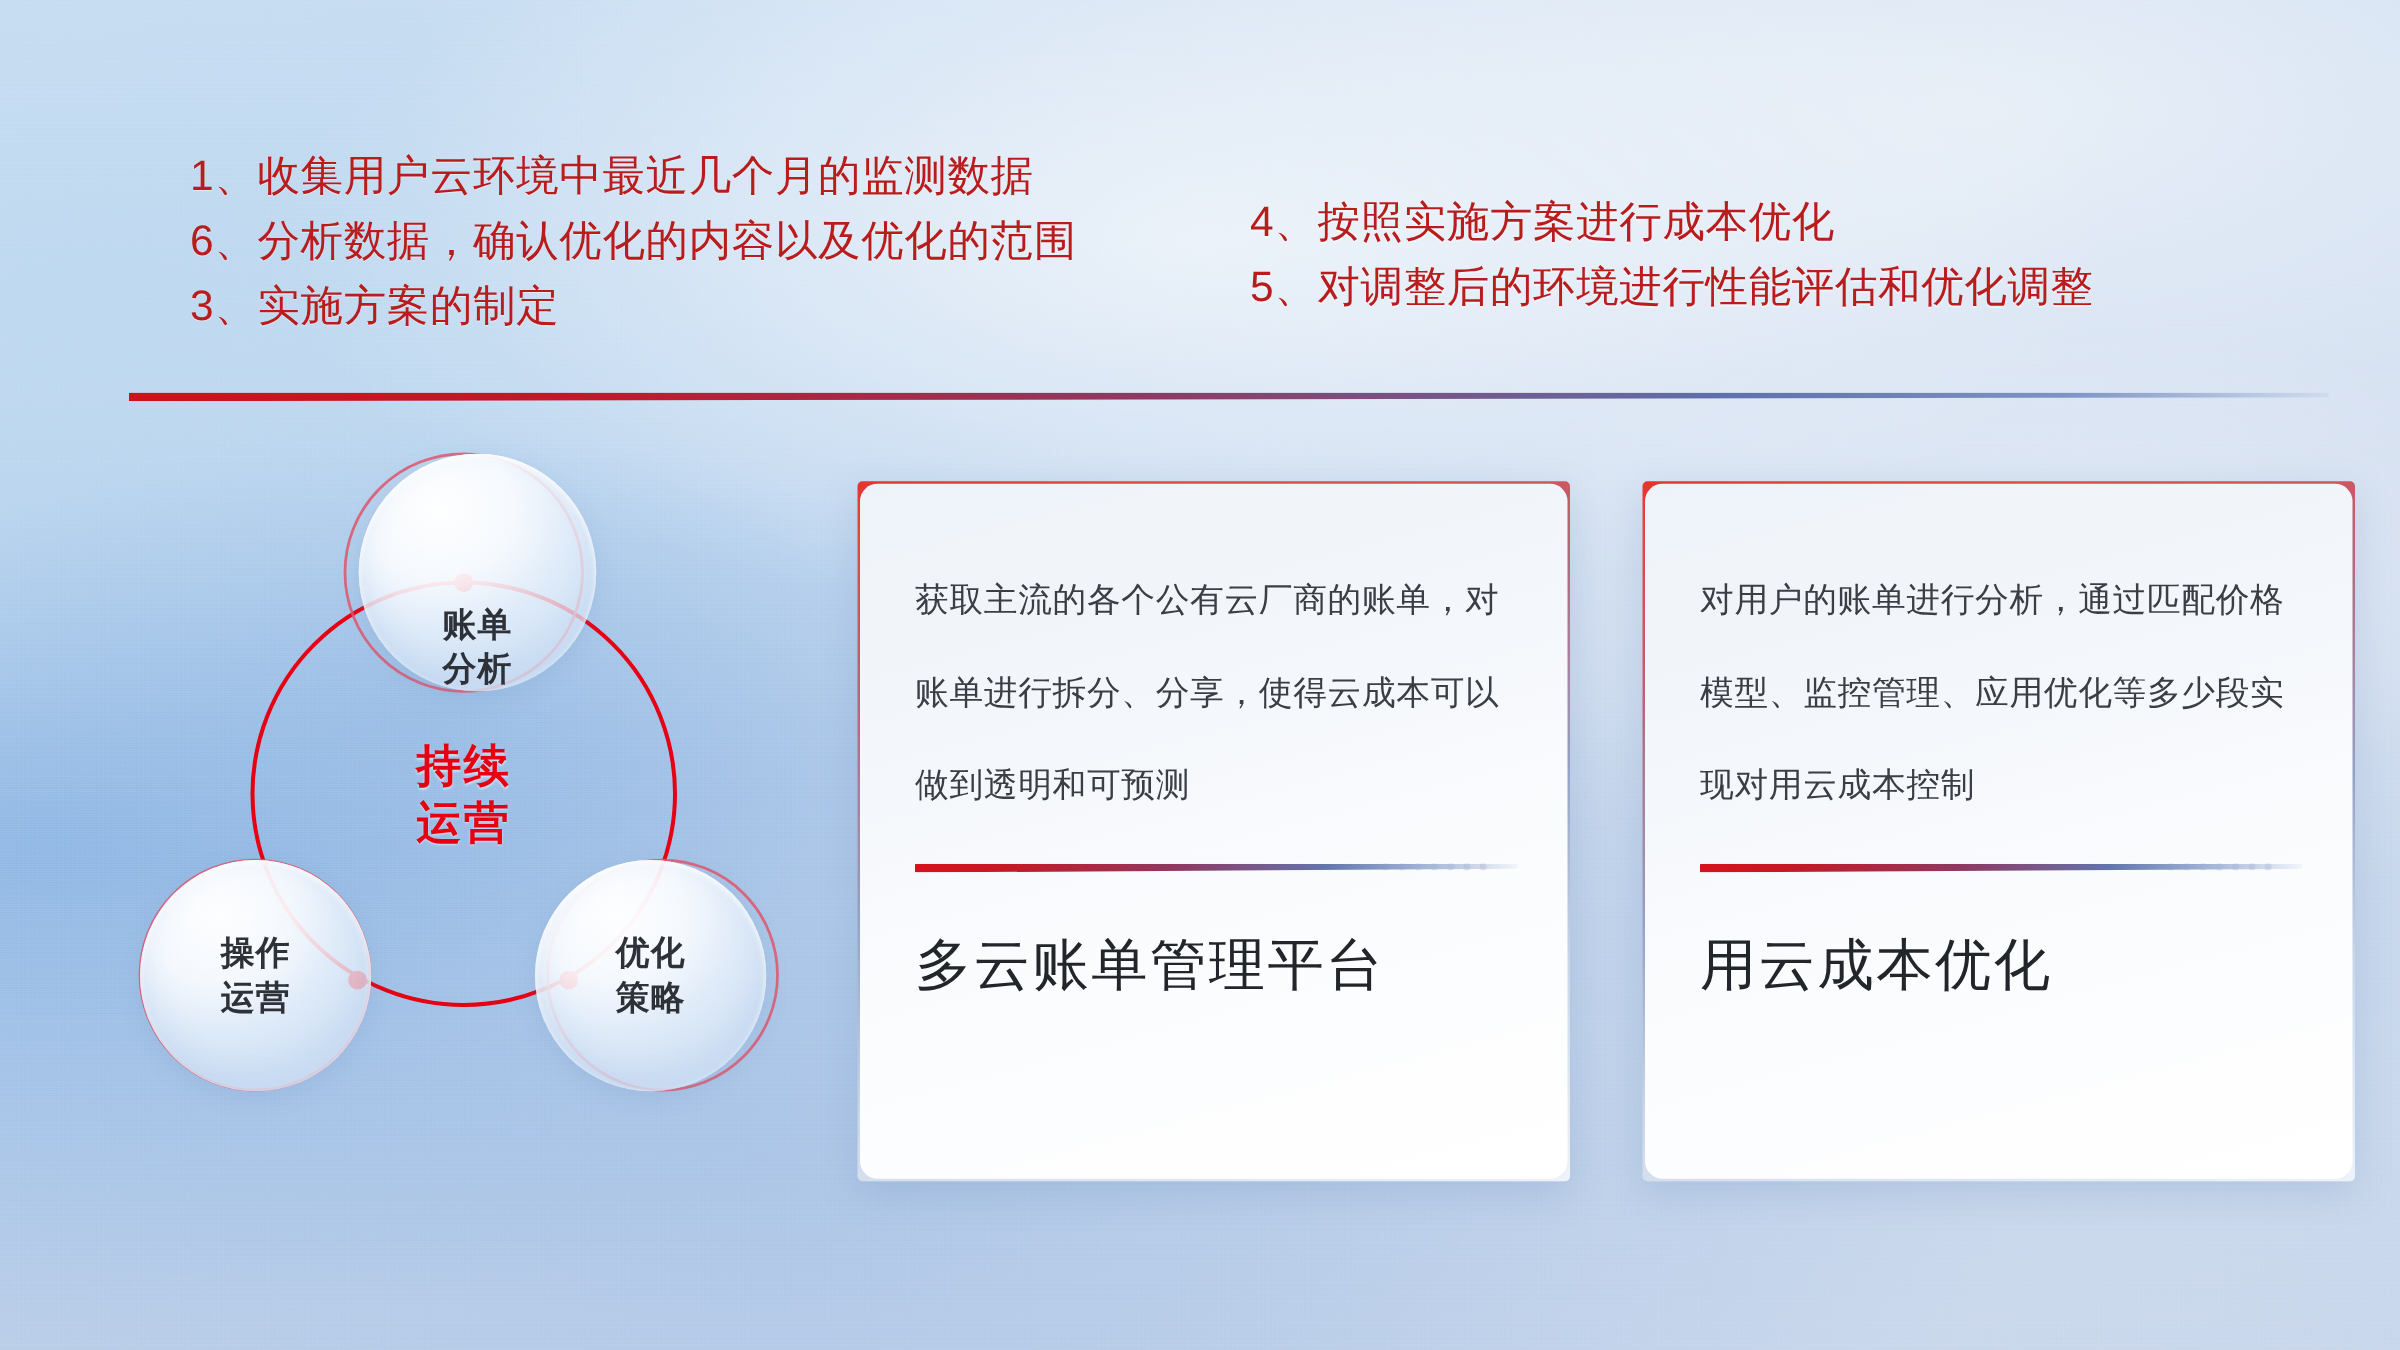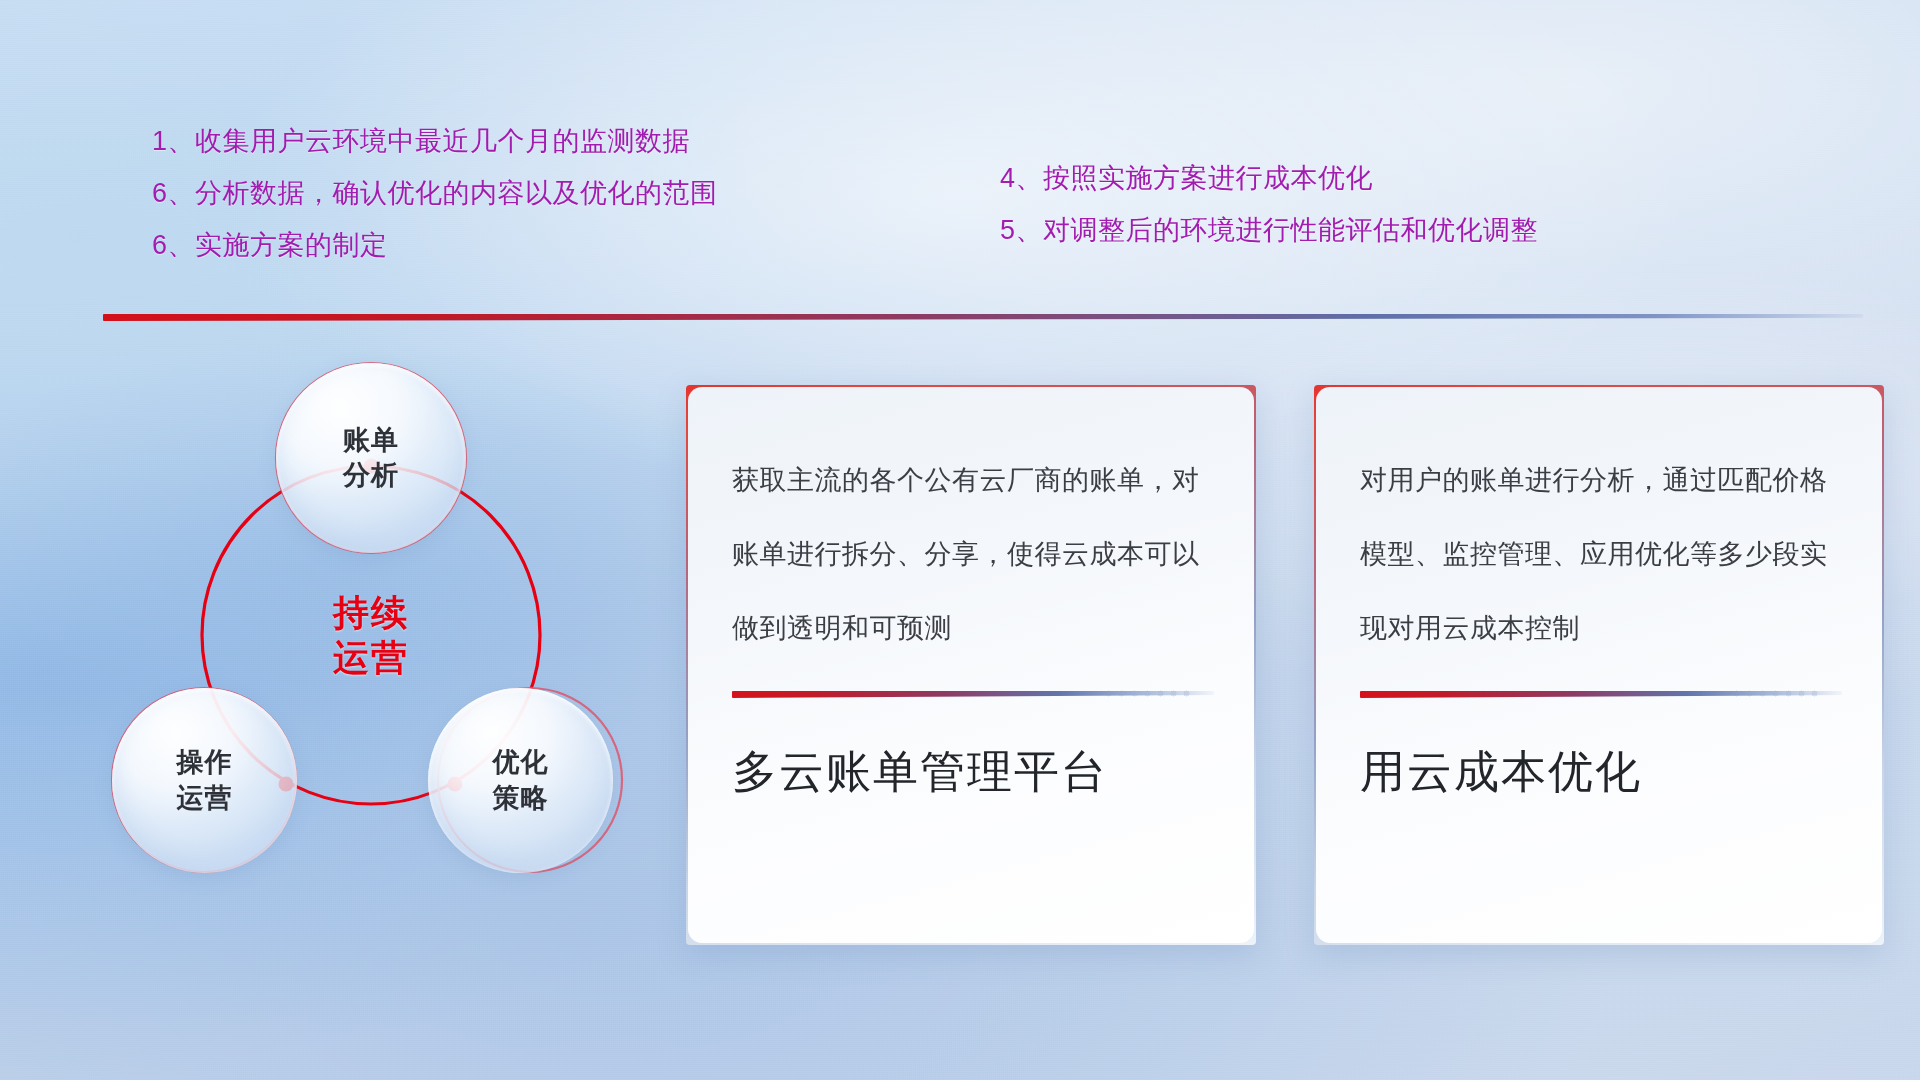--- a/index.html
+++ b/index.html
@@ -37,23 +37,23 @@
   .bg-vig {
     background:radial-gradient(120% 110% at 50% 45%, rgba(255,255,255,0) 55%, rgba(150,180,215,.22) 100%);
   }
 
   
   #steps { position:absolute; left:0; top:0; width:1920px; z-index:3; }
   .col { position:absolute; }
   #col-left  { left:152px; top:115px; }
   #col-right { left:1000px; top:152px; }
   .step-line {
-    font-size:27px;
+    font-size:34px;
     line-height:52px;
-    color:#a21caf;
+    color:#b91c1c;
     white-space:nowrap;
     letter-spacing:.5px;
     text-shadow:0 1px 0 rgba(255,255,255,.45);
   }
 
   
   #divider {
     position:absolute; left:103px; top:314px; width:1760px; height:7px; z-index:3;
     background:linear-gradient(90deg,#d3101a 0%,#c21826 18%,#8d3a63 46%,#5f6fa8 72%,#7e93c4 88%,rgba(140,160,200,.12) 100%);
     clip-path:polygon(0 0, 100% 0, 100% 55%, 0 100%);
@@ -67,21 +67,21 @@
     position:absolute; border-radius:50%;
     background:
       radial-gradient(75% 70% at 34% 24%, rgba(255,255,255,.99) 0%, rgba(250,252,255,.93) 42%, rgba(235,243,252,.82) 72%, rgba(223,235,249,.72) 100%);
     box-shadow:inset 0 2px 5px rgba(255,255,255,.95),
                inset 0 -10px 22px rgba(175,200,232,.32),
                0 5px 18px rgba(110,145,190,.20);
     display:flex; align-items:center; justify-content:center;
     text-align:center;
   }
   .bubble-txt { font-size:27px; font-weight:700; color:#2e3238; line-height:1.30; letter-spacing:1px; }
-  #bub-top  { left:176px; top:13px;  width:190px; height:190px; }
+  #bub-top  { left:187px; top:13px;  width:190px; height:190px;align-items:flex-end; }
   #bub-bl   { left:12px;  top:338px; width:185px; height:185px; }
   #bub-br   { left:328px; top:338px; width:185px; height:185px; }
   #venn-center {
     position:absolute; left:178px; top:220px; width:186px; height:130px;
     display:flex; align-items:center; justify-content:center; text-align:center;
   }
   #venn-center .c-txt {
     font-size:36px; font-weight:700; color:#e60012; line-height:1.26; letter-spacing:2px;
     text-shadow:0 1px 2px rgba(255,255,255,.55);
   }
@@ -136,21 +136,21 @@
   <div class="bg-layer bg-base"></div>
   <div class="bg-layer bg-sheen"></div>
   <div class="bg-layer bg-noise"></div>
   <div class="bg-layer bg-vig"></div>
 </div>
 
 <div id="steps">
   <div class="col" id="col-left">
     <div class="step-line">1、收集用户云环境中最近几个月的监测数据</div>
     <div class="step-line">6、分析数据，确认优化的内容以及优化的范围</div>
-    <div class="step-line">6、实施方案的制定</div>
+    <div class="step-line">3、实施方案的制定</div>
   </div>
   <div class="col" id="col-right">
     <div class="step-line">4、按照实施方案进行成本优化</div>
     <div class="step-line">5、对调整后的环境进行性能评估和优化调整</div>
   </div>
 </div>
 
 <div id="divider"></div>
 
 <div id="venn">

